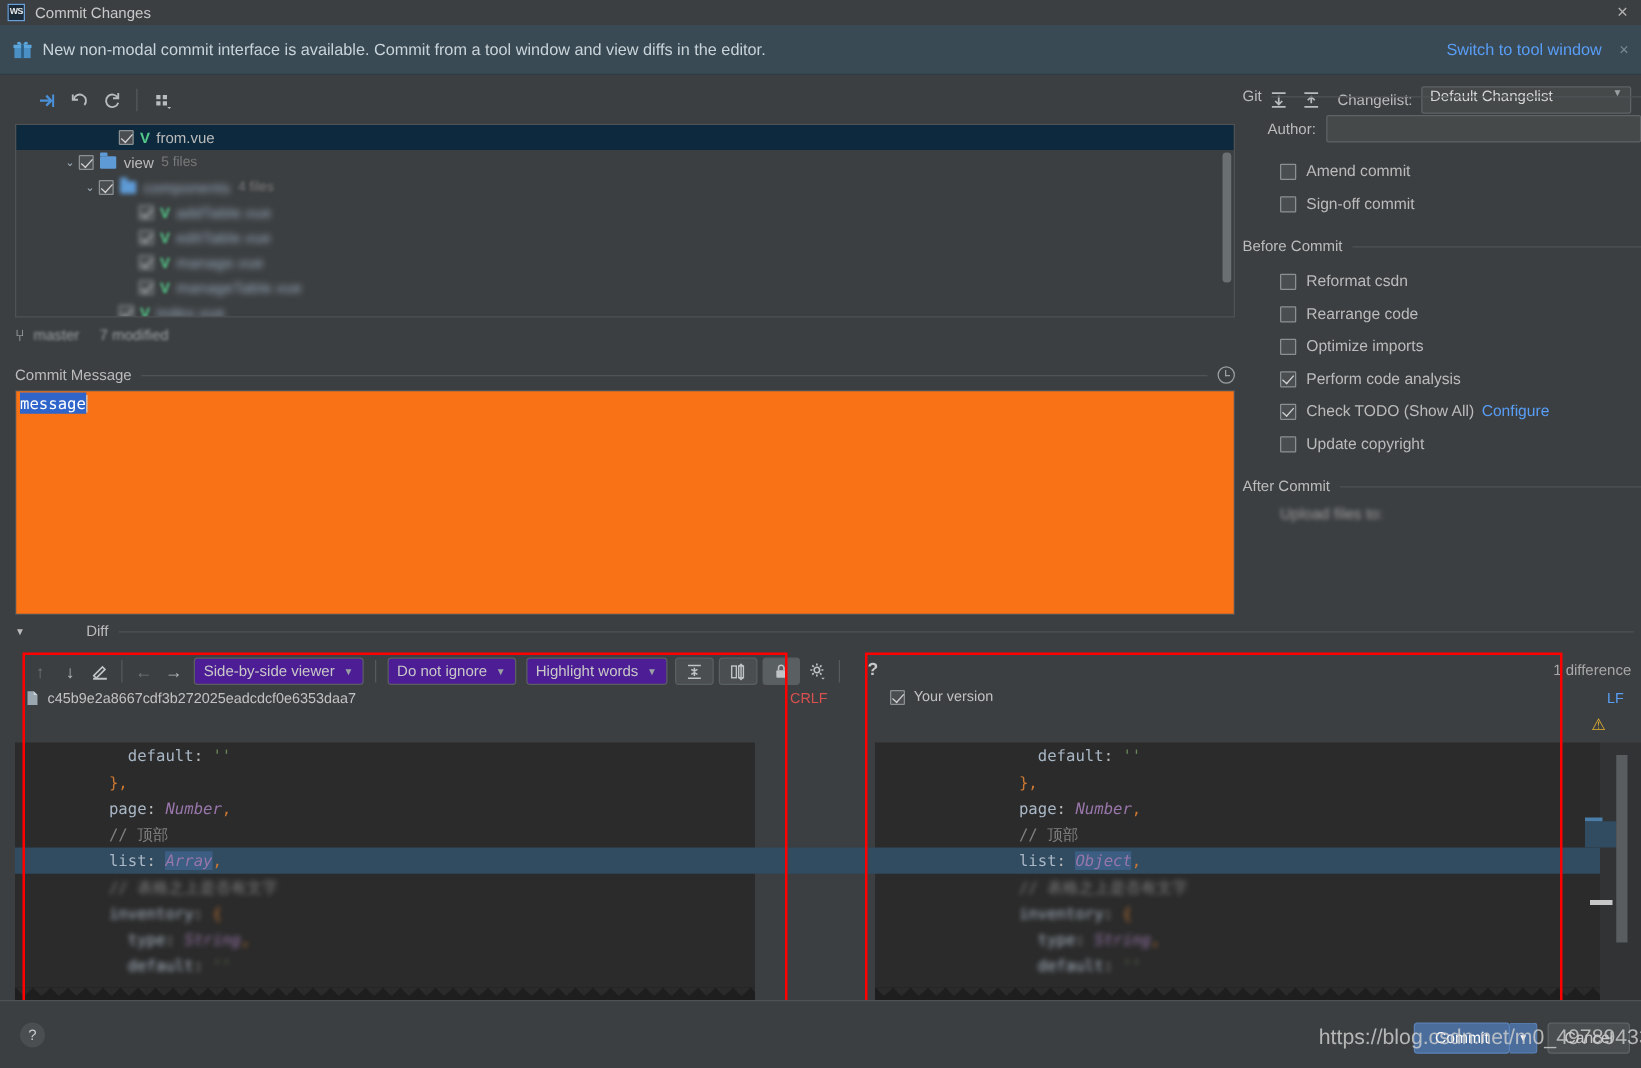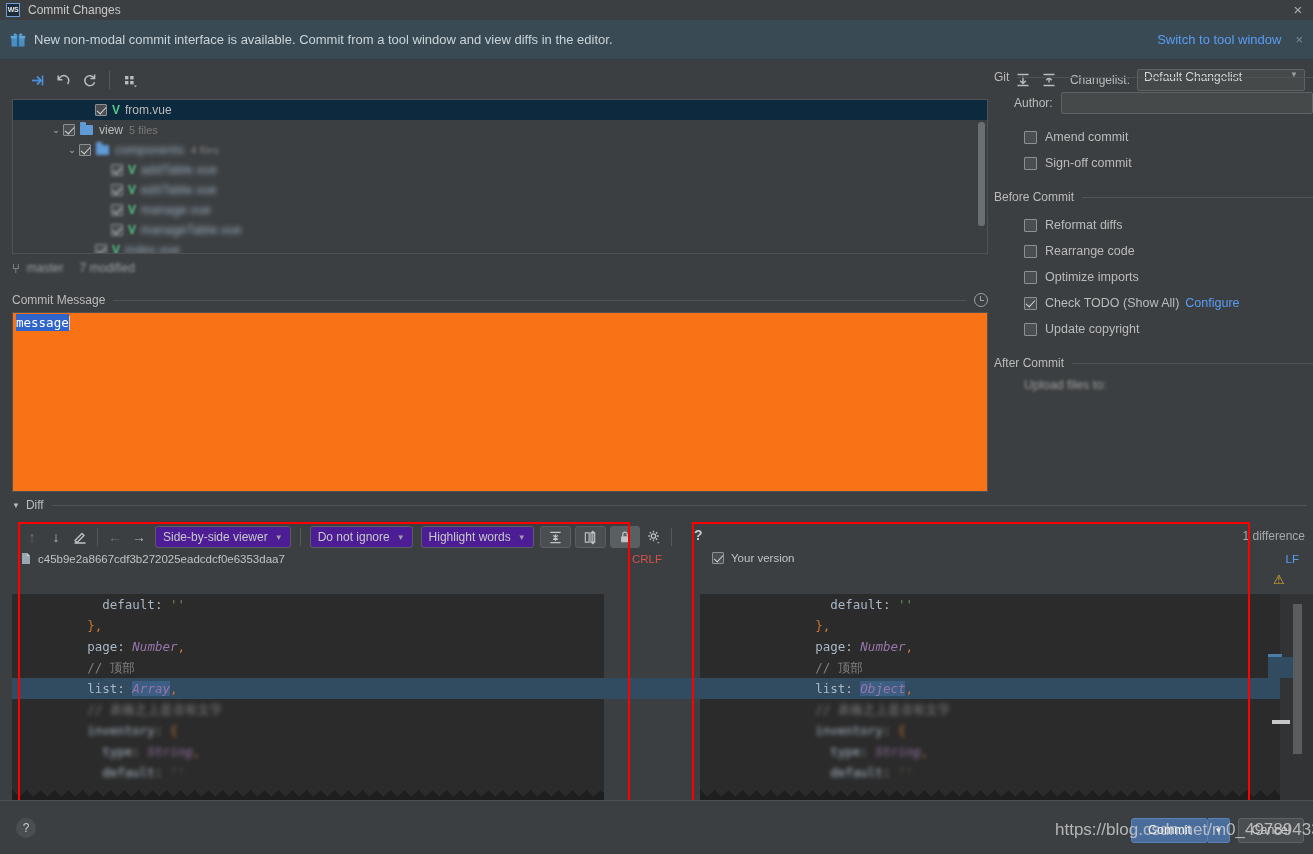--- a/index.html
+++ b/index.html
@@ -157,21 +157,21 @@
   .opt-link { color: #589df6; margin-left: 6px; cursor: pointer; }
   .spacer-sm { height: 14px; }
   .after-faded { filter: blur(1.6px); opacity: 0.75; margin-left: 30px; font-size: 12.5px; }
 
   
   .diff-header {
     position: absolute; left: 12px; top: 497px; width: 1295px; height: 16px;
     display: flex; align-items: center;
   }
   .diff-tri { color: #bbbbbb; font-size: 8px; margin-right: 6px; }
-  .diff-title { font-size: 12px; color: #bbbbbb; padding-right: 8px; }
+  .diff-title { font-size: 12px; color: #bbbbbb; padding-right: 8px; margin-left: 43px; }
 
   .diff-toolbar {
     position: absolute; left: 12px; top: 522px; width: 1301px; height: 30px;
     background: #3c3f41; display: flex; align-items: center; padding-left: 8px;
   }
   .dtb {
     width: 24px; height: 22px; display: flex; align-items: center; justify-content: center;
     cursor: pointer; flex: 0 0 auto; color: #b0b6b9; font-size: 14px;
   }
   .dtb.dim { color: #6e7477; }
@@ -455,29 +455,33 @@
     <div class="spacer-sm"></div>
 
     <div class="grp-header">
       <div class="grp-title">Before Commit</div>
       <div class="grp-line"></div>
     </div>
 
     <div id="before-options" style="margin-top:4px">
         <div class="opt-row">
           <span class="cbx"></span>
-          <span>Reformat diffs</span>
+          <span>Reformat csdn</span>
         </div>
         <div class="opt-row">
           <span class="cbx"></span>
           <span>Rearrange code</span>
         </div>
         <div class="opt-row">
           <span class="cbx"></span>
           <span>Optimize imports</span>
+        </div>
+        <div class="opt-row">
+          <span class="cbx on"></span>
+          <span>Perform code analysis</span>
         </div>
         <div class="opt-row">
           <span class="cbx on"></span>
           <span>Check TODO (Show All)</span>
           <span class="opt-link">Configure</span>
         </div>
         <div class="opt-row">
           <span class="cbx"></span>
           <span>Update copyright</span>
         </div>

